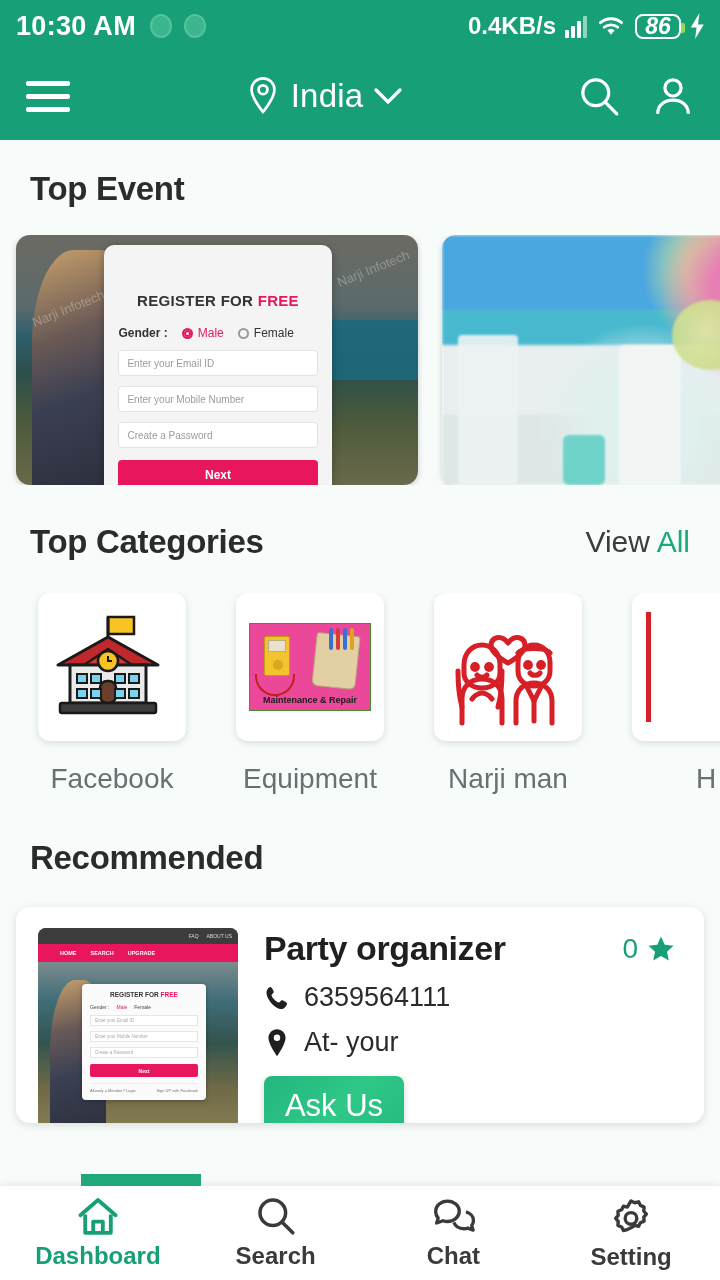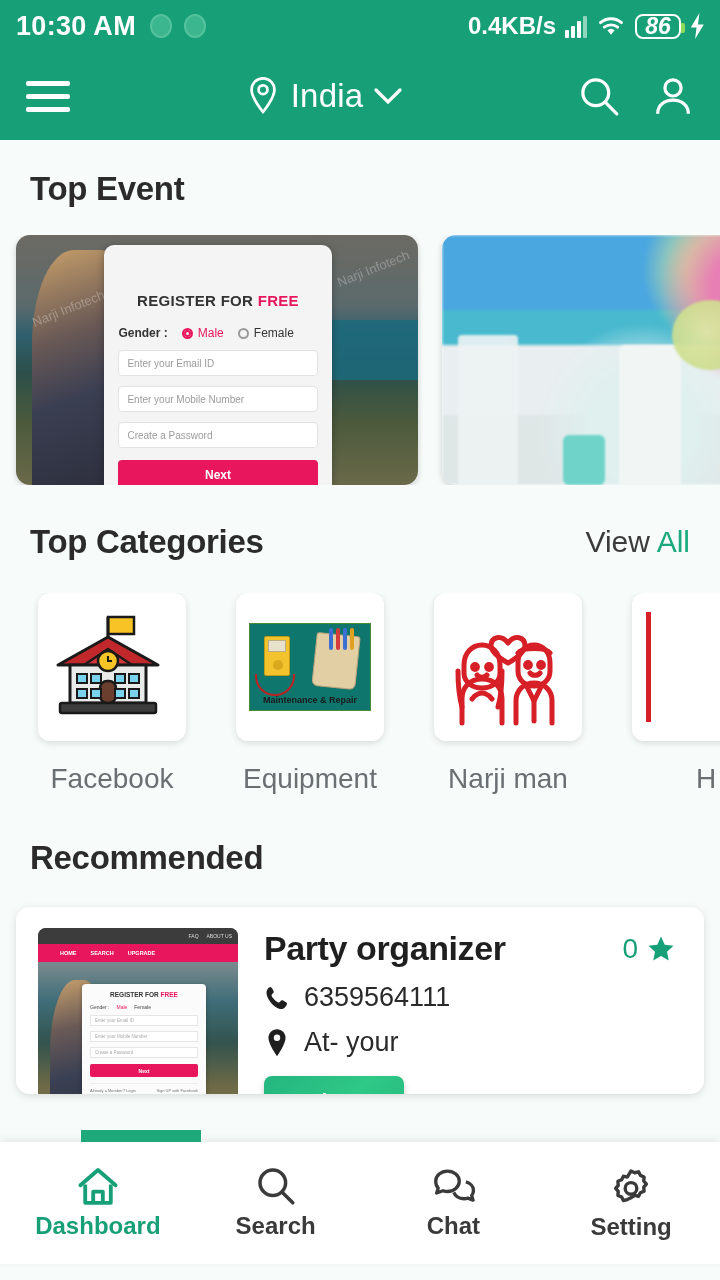--- a/index.html
+++ b/index.html
@@ -135,21 +135,21 @@
   .cat { flex:0 0 148px; display:flex; flex-direction:column; align-items:center; cursor:pointer; }
   .cat-tile {
     width:148px; height:148px; background:#fff; border-radius:12px;
     box-shadow:0 2px 7px rgba(0,0,0,.13);
     display:flex; align-items:center; justify-content:center; overflow:hidden;
   }
   .cat-label { margin-top:22px; font-size:28px; color:#6a6f72; }
 
   
   .mt-box {
-    width:122px; height:88px; border:1.5px solid #4a8b34; background:#0f766e;
+    width:122px; height:88px; border:1.5px solid #4a8b34; background:#ec4899;
     position:relative; display:flex; align-items:flex-end; justify-content:center;
   }
   .mt-caption { font-size:9px; font-weight:700; color:#1a1a1a; margin-bottom:5px; z-index:2; }
   .mt-meter {
     position:absolute; left:14px; top:12px; width:26px; height:40px;
     background:#f2c32c; border:1px solid #c49a13; border-radius:2px;
   }
   .mt-meter::before {
     content:""; position:absolute; left:3px; top:3px; right:3px; height:10px;
     background:#e8e2cc; border:1px solid #b9ae85;
@@ -167,21 +167,21 @@
     background:#e2cfa4; border:1px solid #b9a47a; border-radius:3px 3px 6px 6px;
     transform:rotate(6deg);
   }
   .mt-tools { position:absolute; right:16px; top:4px; display:flex; gap:3px; }
   .mt-tools i { display:block; width:4px; height:22px; border-radius:2px; }
 
   
   .rec-card {
     margin:30px 16px 0; background:#fff; border-radius:14px;
     box-shadow:0 2px 9px rgba(0,0,0,.13);
-    display:flex; padding:22px; gap:26px; height:187px; overflow:hidden;
+    display:flex; padding:22px; gap:26px; height:216px; overflow:hidden;
   }
   .rec-thumb {
     flex:0 0 200px; height:213px; border-radius:8px; overflow:hidden;
     position:relative; background:#5c6a6c; margin-top:-1px;
   }
   .rt-topbar { height:16px; background:#3c3c3c; display:flex; justify-content:flex-end;
     align-items:center; gap:8px; padding-right:6px; }
   .rt-topbar span { font-size:5px; color:#ddd; }
   .rt-nav { height:18px; background:#e8175d; display:flex; align-items:center; gap:14px; padding-left:22px; }
   .rt-nav span { font-size:5.5px; color:#fff; font-weight:700; }
@@ -217,21 +217,21 @@
   }
   .ask-btn {
     margin-top:18px; width:140px; height:60px; border-radius:8px;
     background:linear-gradient(135deg,#24b57e 0%,#2ec887 55%,#25b87f 100%);
     color:#fff; font-size:31px; display:flex; align-items:center; justify-content:center;
     box-shadow:0 3px 7px rgba(0,0,0,.18); cursor:pointer;
   }
 
   
   .bottomnav {
-    position:absolute; left:0; right:0; bottom:16px; height:122px; background:#fff;
+    position:absolute; left:0; right:0; bottom:0; height:94px; background:#fff;
     display:flex; box-shadow:0 -2px 8px rgba(0,0,0,.08);padding-left:9px;
   }
   .nav-item {
     flex:1; display:flex; flex-direction:column; align-items:center; justify-content:center;
     gap:6px; color:#3a3a3a; cursor:pointer; position:relative;
   }
   .nav-item.active { color:#17a077; }
   .nav-label { font-size:24px; font-weight:700; }
   .nav-indicator {
     position:absolute; left:72px; top:-12px; width:120px; height:12px; background:#1fa97a;

